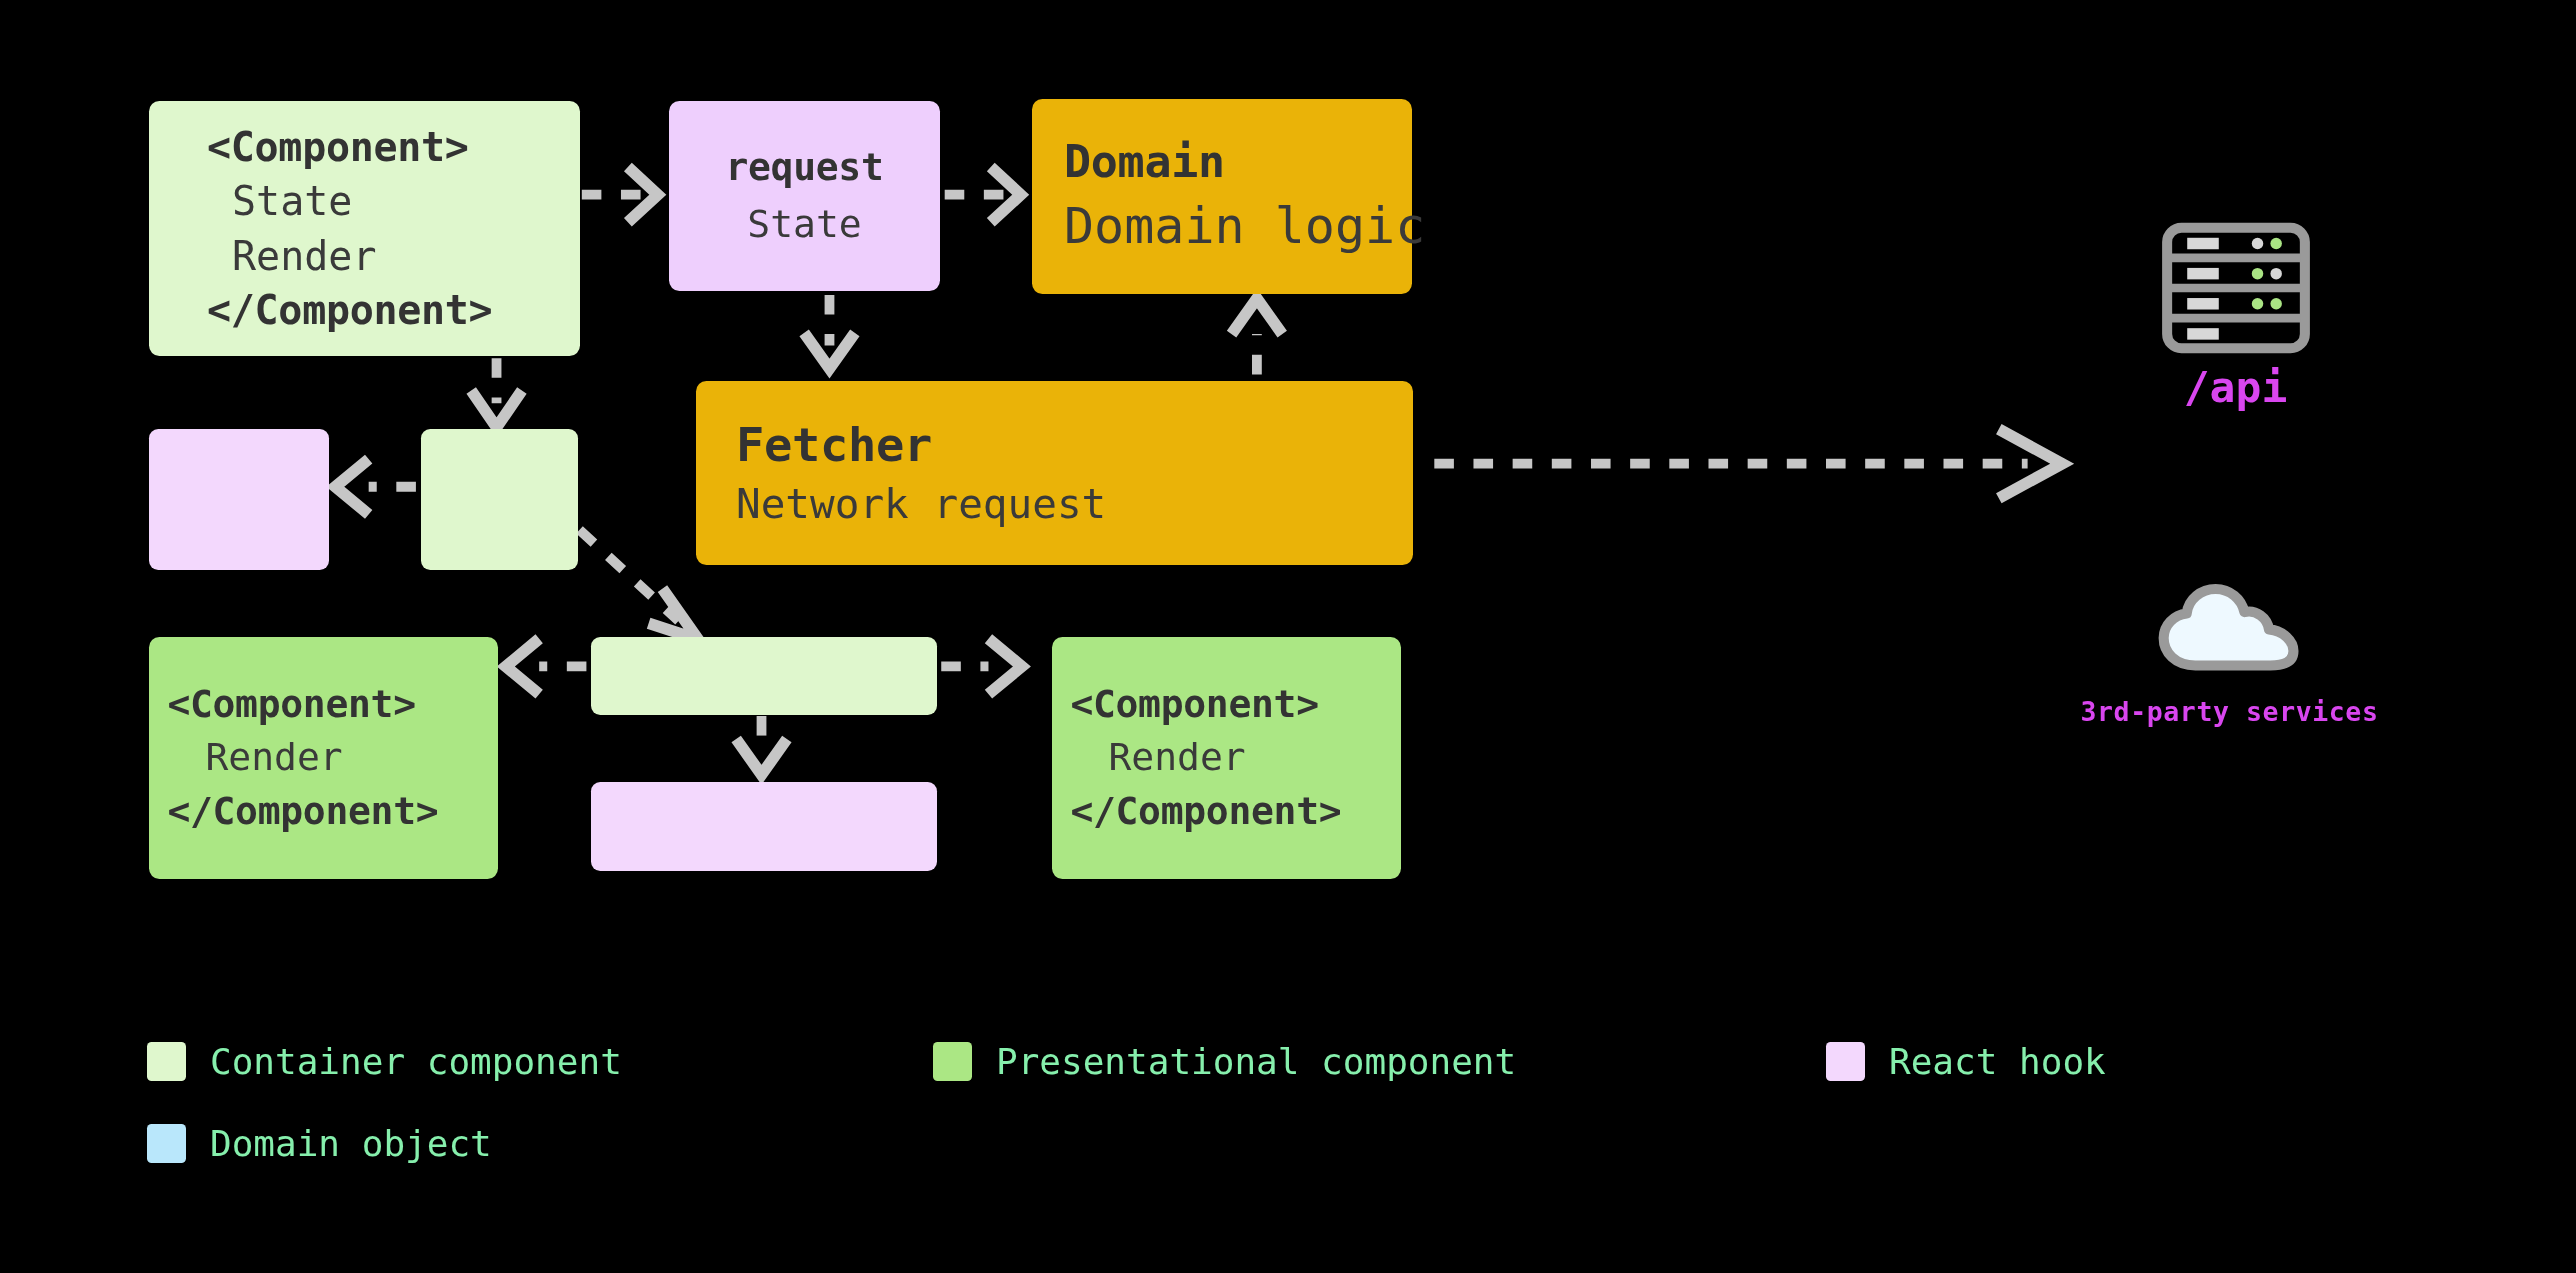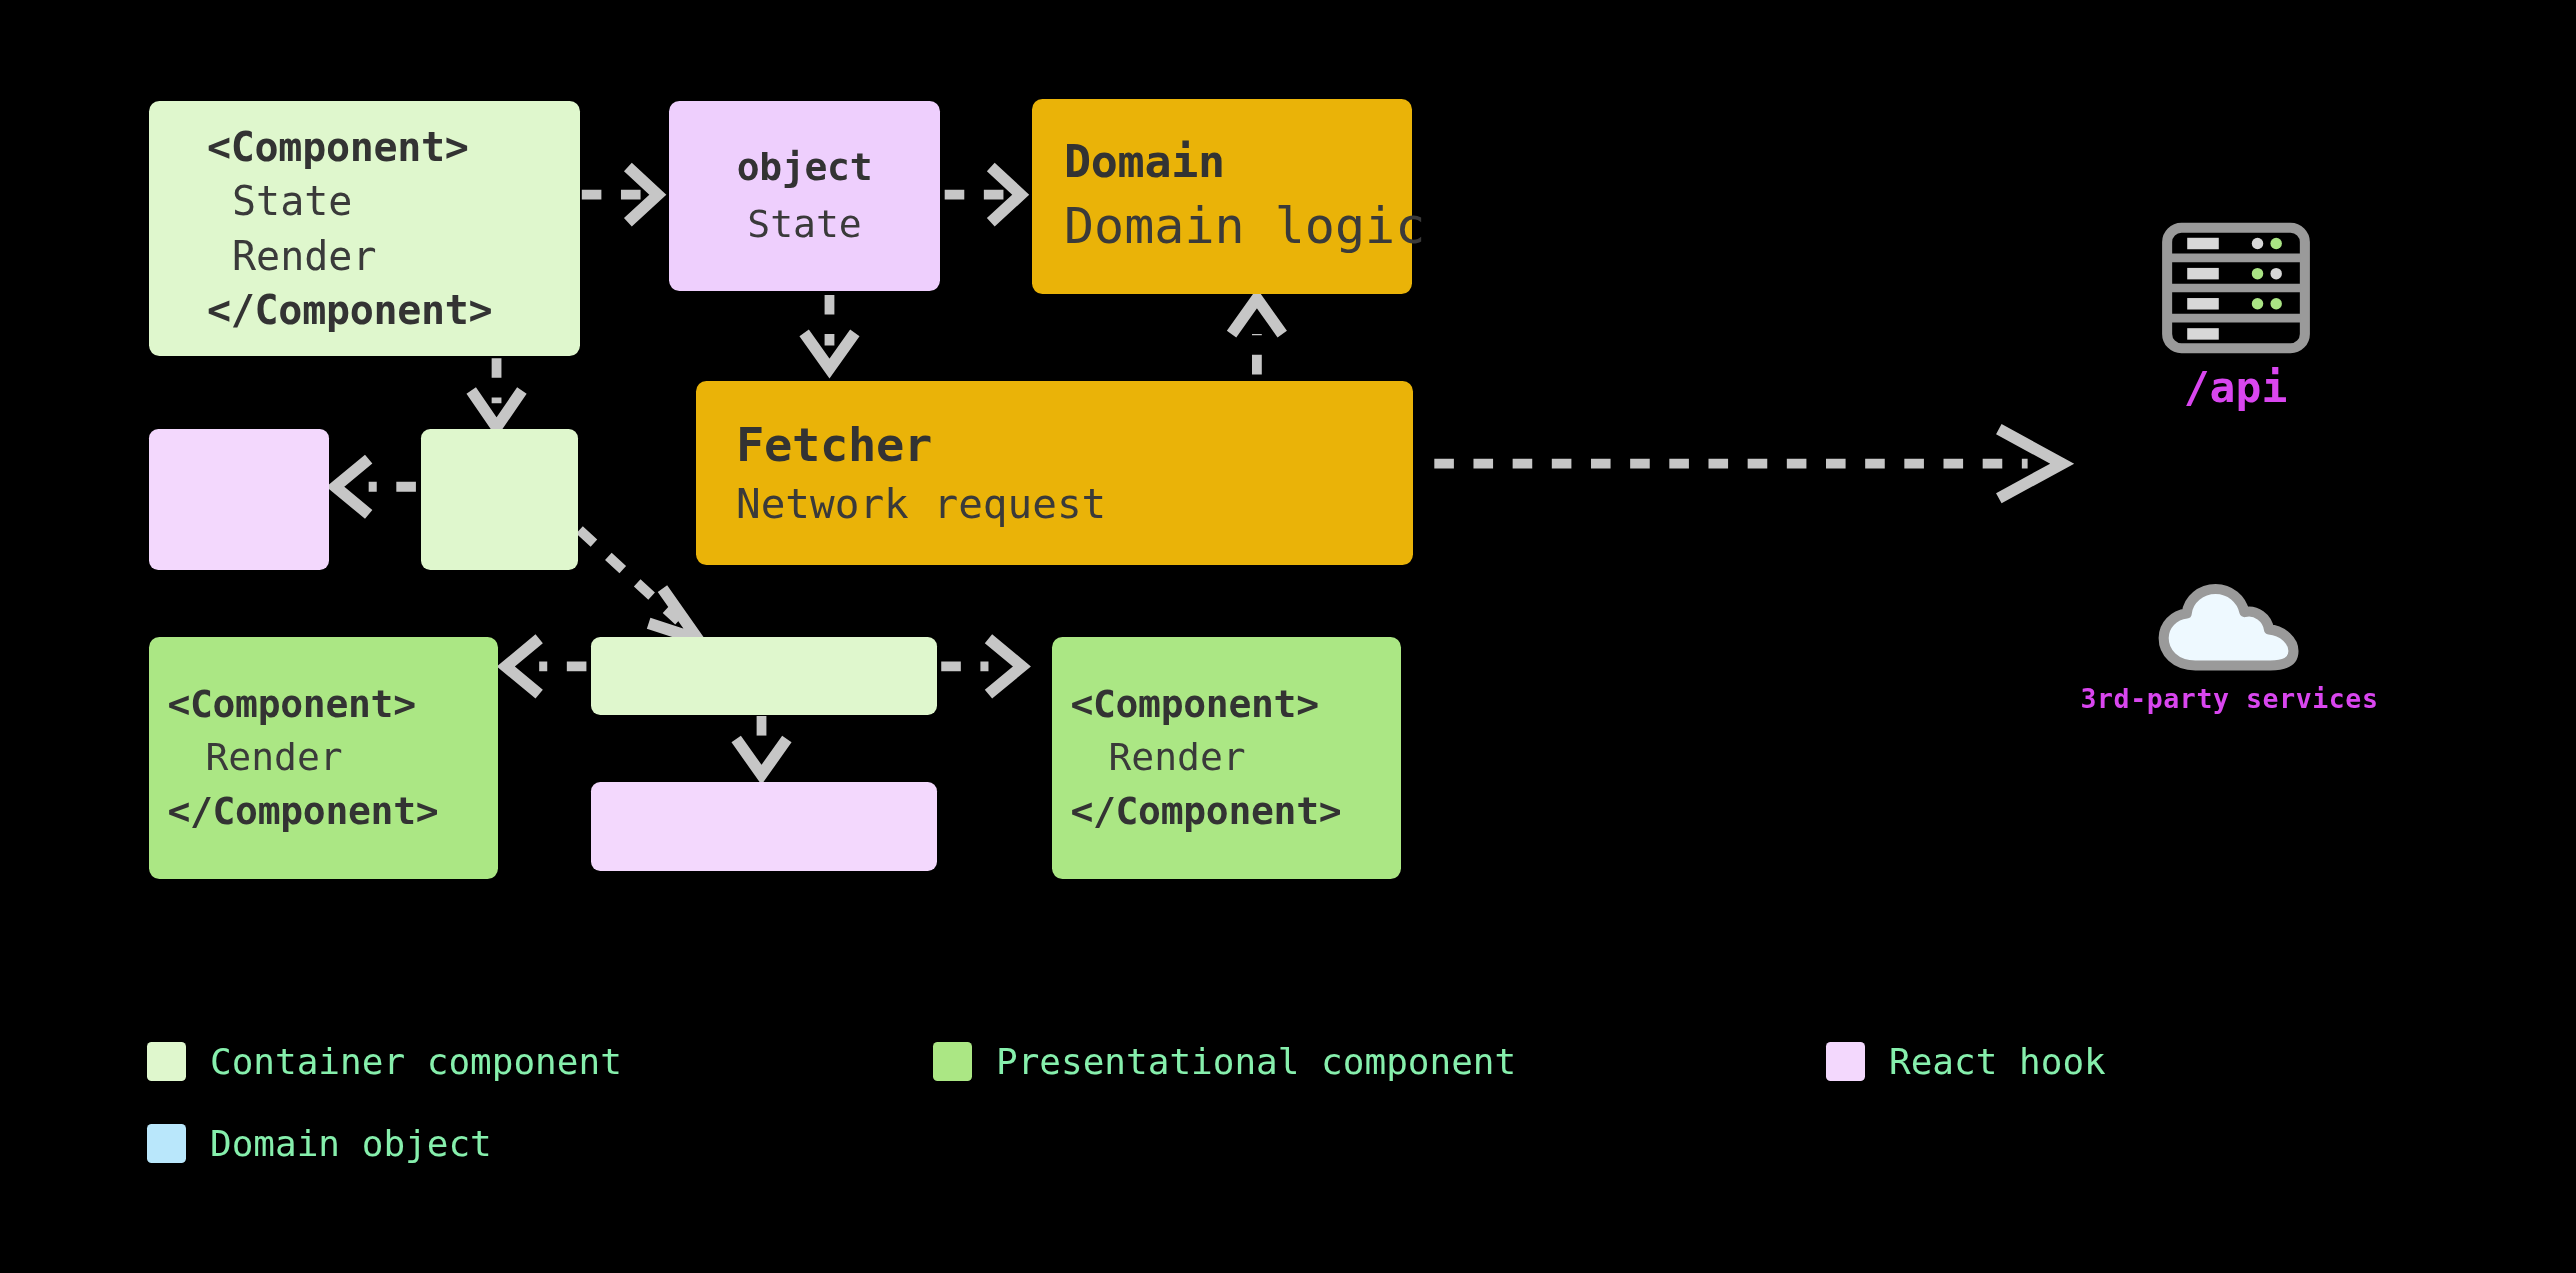--- a/index.html
+++ b/index.html
@@ -116,21 +116,21 @@
     align-items: center;
   }
   .ext .cap {
     color: #d946ef;
     font-weight: bold;
     white-space: pre;
   }
   #api-node { left: 2103px; top: 222px; width: 265px; }
   #api-node .cap { font-size: 43px; margin-top: 8px; }
   #cloud-node { left: 2005px; top: 576px; width: 449px; }
-  #cloud-node .cap { font-size: 26.5px; margin-top: 6px; letter-spacing: 0.6px; }
+  #cloud-node .cap { font-size: 26.5px; margin-top: 19px; letter-spacing: 0.6px; }
 
   
   #legend {
     position: absolute;
     left: 147px; top: 1020px;
     width: 2131px;
   }
   .legend-row {
     display: flex;
     align-items: center;
@@ -232,21 +232,21 @@
   </svg>
 
   <div class="box" id="comp-top">
     <div class="ttl">&lt;Component&gt;</div>
     <div class="sub">State</div>
     <div class="sub">Render</div>
     <div class="ttl">&lt;/Component&gt;</div>
   </div>
 
   <div class="box" id="usehook">
-    <div class="ttl">object</div>
+    <div class="ttl">request</div>
     <div class="sub">State</div>
   </div>
 
   <div class="box" id="domain">
     <div class="ttl">Domain</div>
     <div class="sub">Domain logic</div>
   </div>
 
   <div class="box" id="fetcher">
     <div class="ttl">Fetcher</div>

